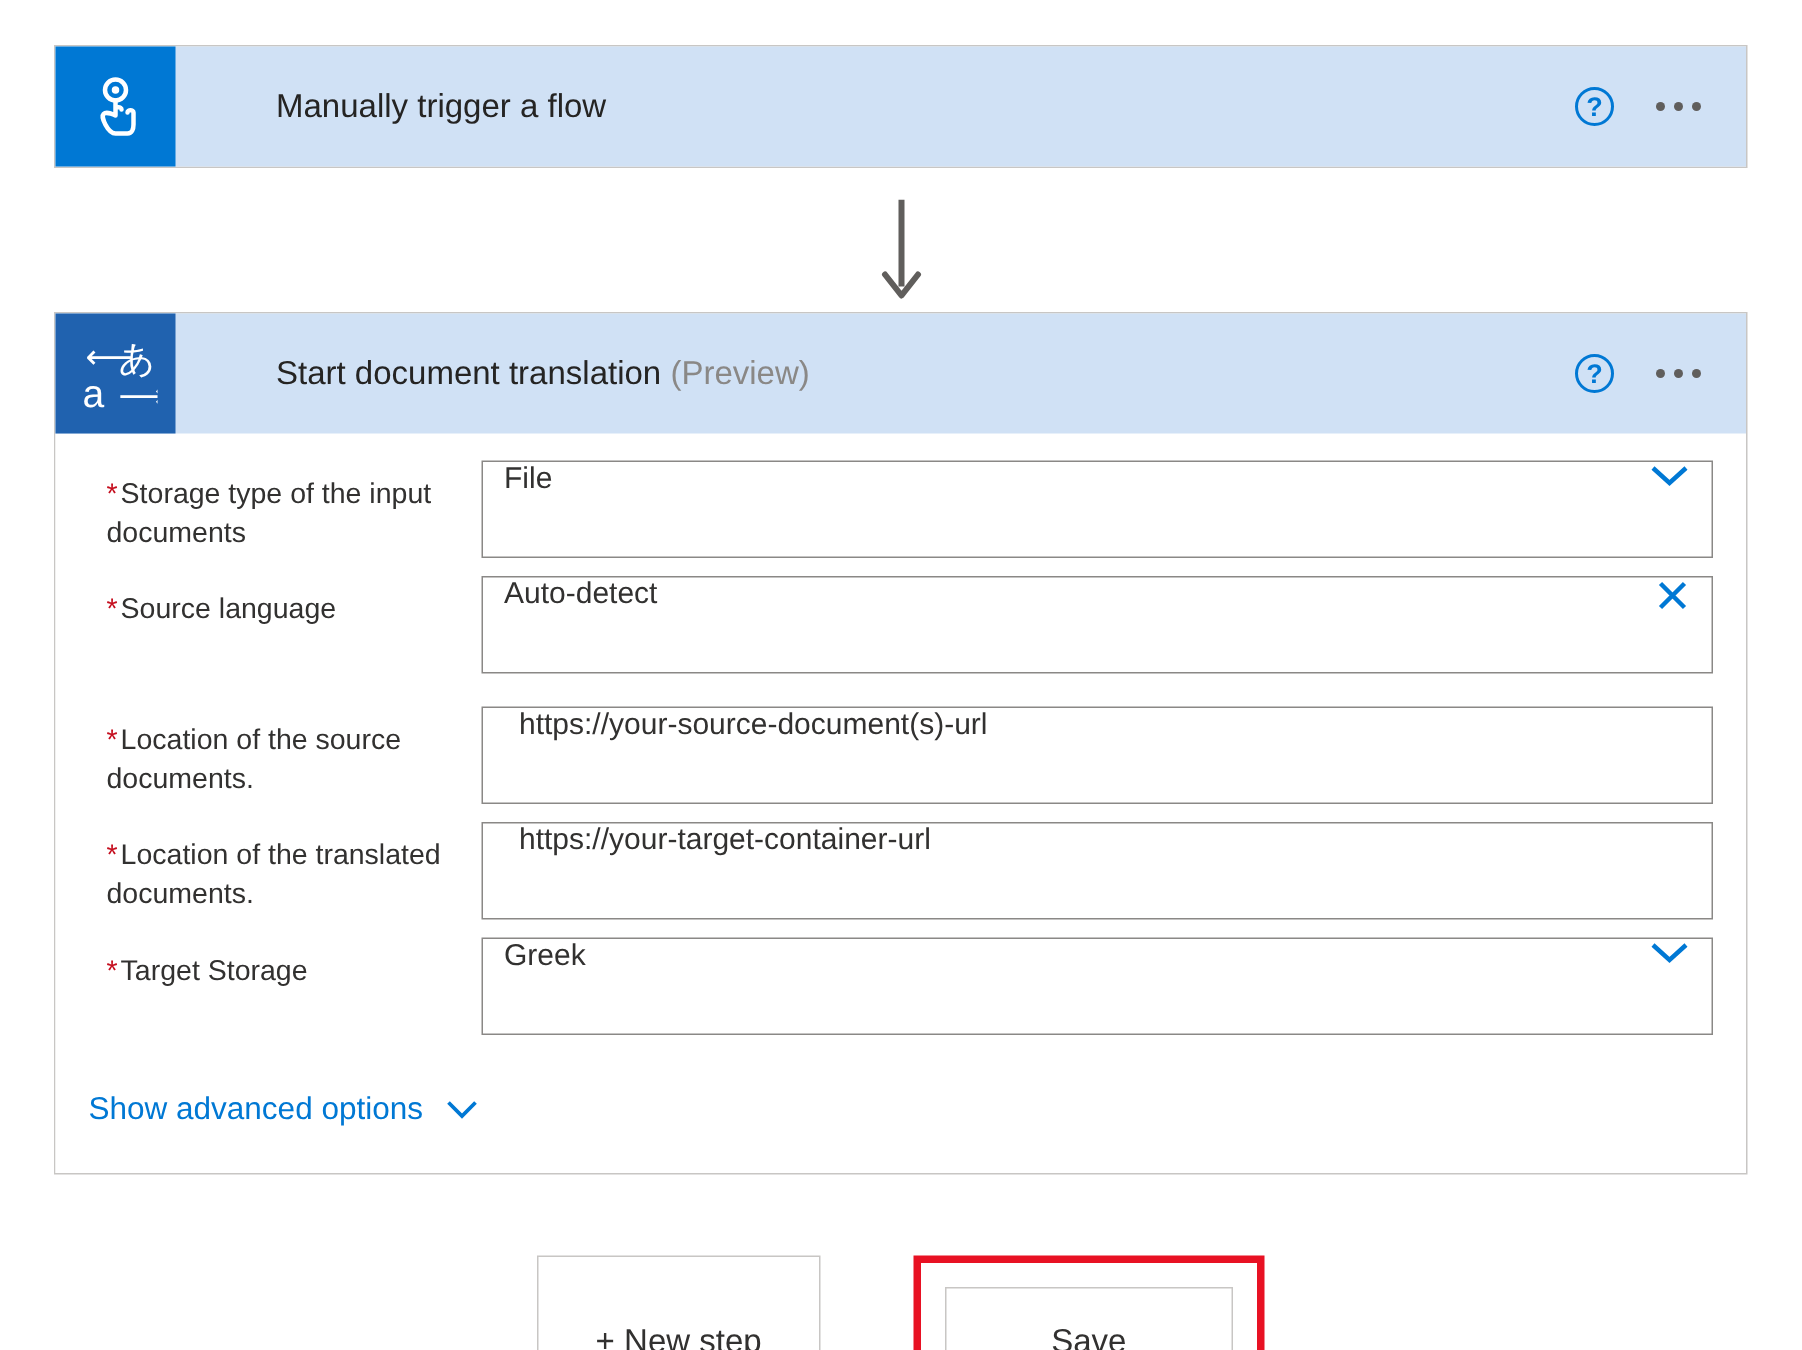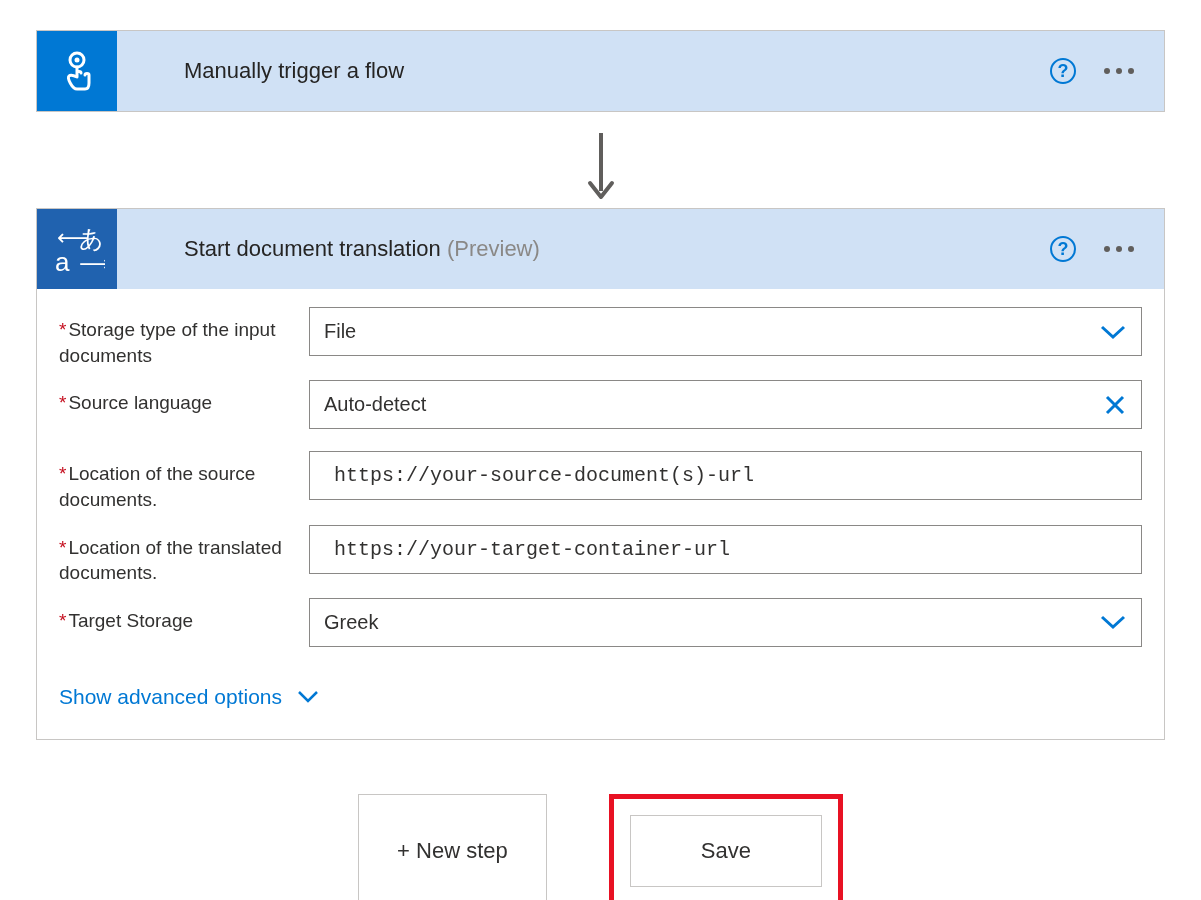--- a/index.html
+++ b/index.html
@@ -60,41 +60,42 @@
       height: 80px;
     }
     .card-body {
       background:#fff;
       padding: 18px 22px 30px 22px;
     }
     .form-row {
       display: flex;
       align-items: flex-start;
       margin-bottom: 12px;
+      margin-left: 12px;
     }
     .form-label {
       width: 250px;
       font-size: 19px;
       color: #323130;
       line-height: 1.35;
       padding-top: 10px;
     }
     .req { color: #c50f1f; margin-right: 2px;}
     .form-control {
       flex: 1;
       border: 1px solid #8a8886;
-      height: 49px;
-      display: flex; align-items: center;
+      height: 65px;
+      display: flex; 
       padding: 0 14px;
       font-size: 20px;
       background:#fff;
       cursor: pointer;
       position: relative;
     }
-    .form-control.mono { font-family: Liberation Mono, monospace; cursor: text; padding-left: 24px; }
+    .form-control.mono { font-family: Liberation Sans, sans-serif; cursor: text; padding-left: 24px; }
     .dropdown-caret {
       margin-left:auto;
     }
     .adv-link {
       color:#0078d4; font-size:21px; display:inline-flex; align-items:center; gap:14px;
       margin-top: 26px; cursor:pointer;
     }
     .footer-actions {
       display:flex; justify-content:center; gap:62px; margin-top:54px;
     }

